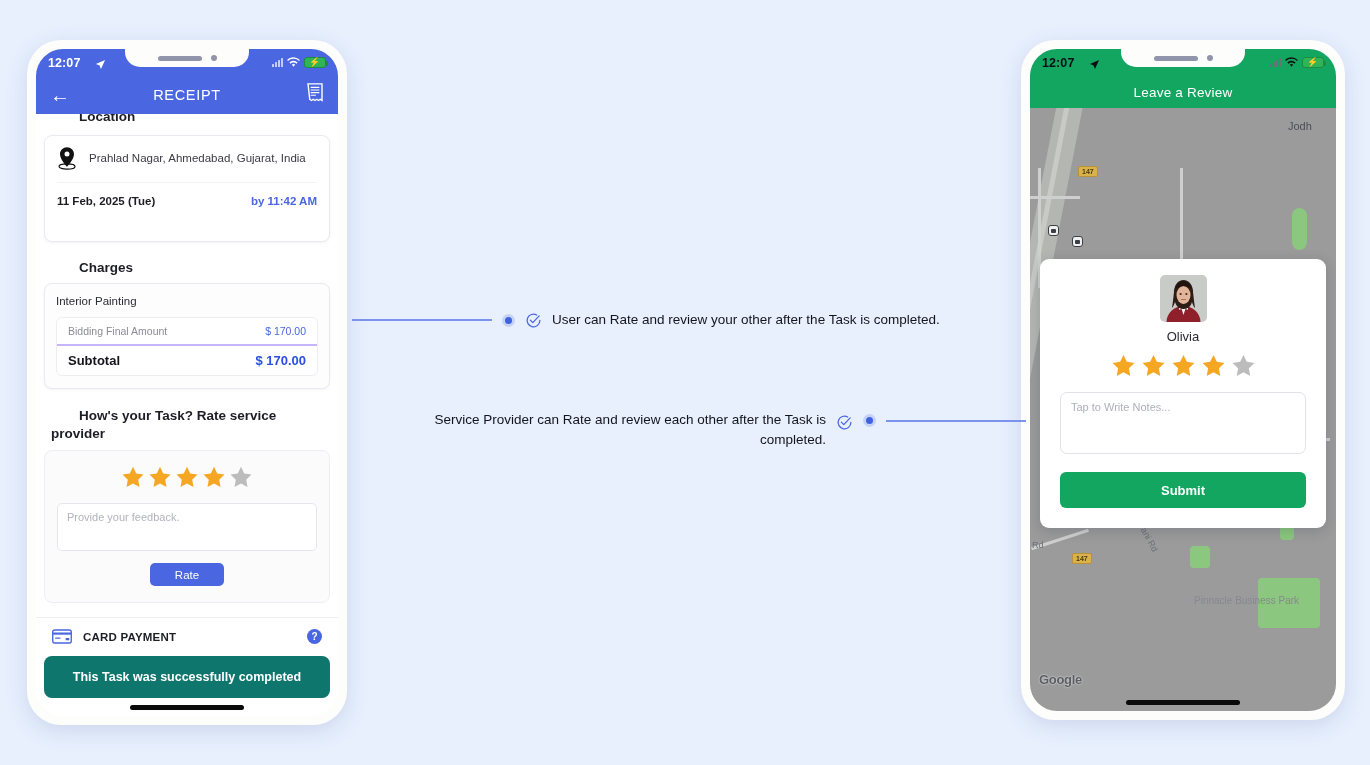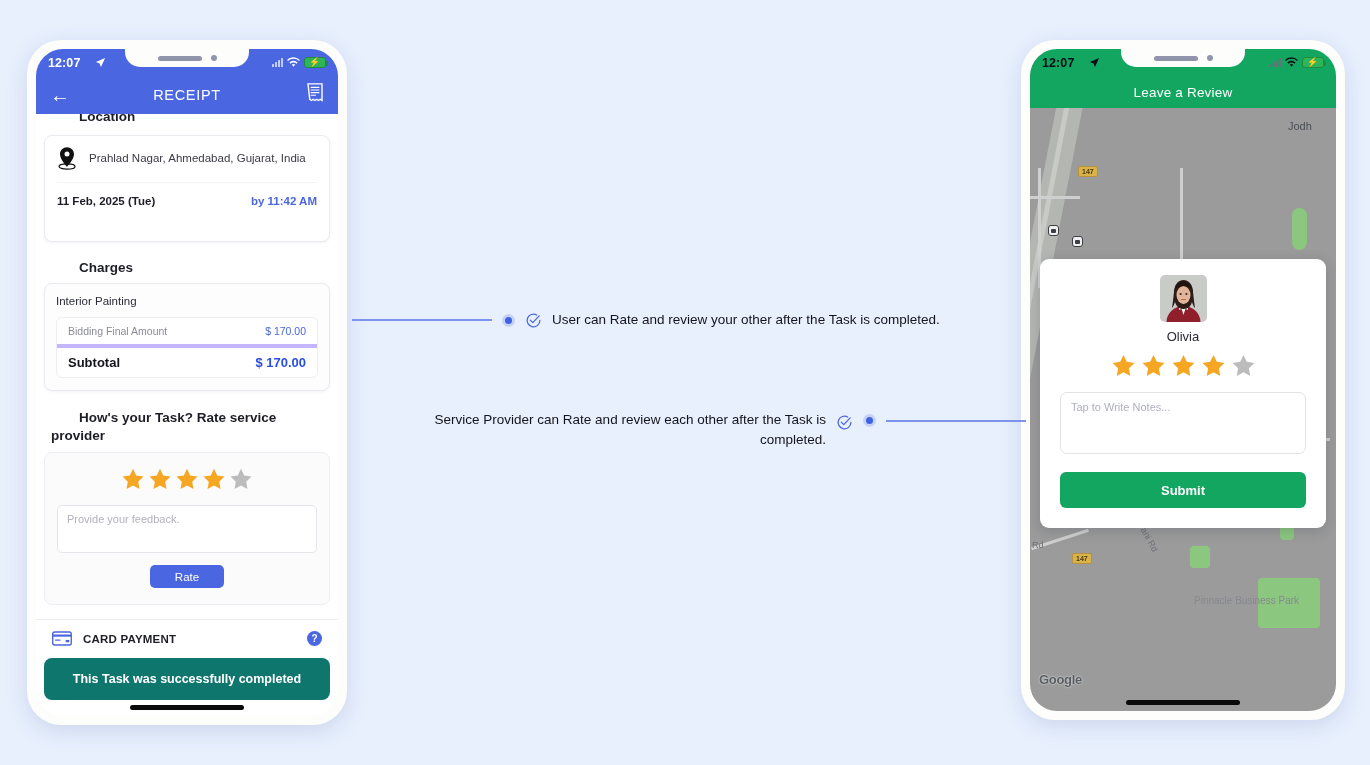--- a/index.html
+++ b/index.html
@@ -31,21 +31,21 @@
   }
 
   
   .statusbar {
     position: relative; height: 27px; width: 100%;
     display: flex; align-items: center;
     padding: 0 12px; z-index: 6;
   }
   .sb-time {
     font-size: 12.5px; font-weight: bold; color: #0d0d17;
-    letter-spacing: .1px; display: flex; align-items: center; gap: 15px;
+    letter-spacing: .1px; display: flex; align-items: flex-end; gap: 15px;
   }
   .notch {
     position: absolute; left: 50%; transform: translateX(-50%); top: -9px;
     width: 124px; height: 27px; background: #fdfdfb;
     border-bottom-left-radius: 15px; border-bottom-right-radius: 15px;
     display: flex; align-items: flex-end; justify-content: center;
     gap: 9px; padding-bottom: 6px;
   }
   .speaker { width: 44px; height: 5px; border-radius: 3px; background: #9095ab; }
   .cam     { width: 6px;  height: 6px; border-radius: 50%; background: #9095ab; }
@@ -109,21 +109,21 @@
   .charges-head { margin: 16px 0 7px; padding-left: 7px; }
   .charges-card { padding: 11px 11px 12px; background:#fdfdfe; }
   .charge-name { font-size: 11.5px; color: #2c2c36; padding-bottom: 10px; }
   .inner-card {
     background: #fff; border: 1px solid #edeef2; border-radius: 6px;
   }
   .amt-row {
     display: flex; align-items: center; justify-content: space-between;
     padding: 7px 11px;
   }
-  .amt-row + .amt-row { border-top: 4px solid #c4b5fd; }
+  .amt-row + .amt-row { border-top: 2px solid #c4b5fd; }
   .amt-lbl-sm  { font-size: 10.5px; color: #8b8b96; }
   .amt-val-sm  { font-size: 10.5px; color: #4a66e0; }
   .amt-lbl-lg  { font-size: 13px; font-weight: bold; color: #14141c; }
   .amt-val-lg  { font-size: 13px; font-weight: bold; color: #2a4fe0; }
 
   .rate-head { margin: 17px 0 8px; padding-left: 7px; }
   .rate-card {
     background: #fbfbfc; border: 1px solid #eceef3; border-radius: 8px;
     padding: 14px 12px 16px;
   }

